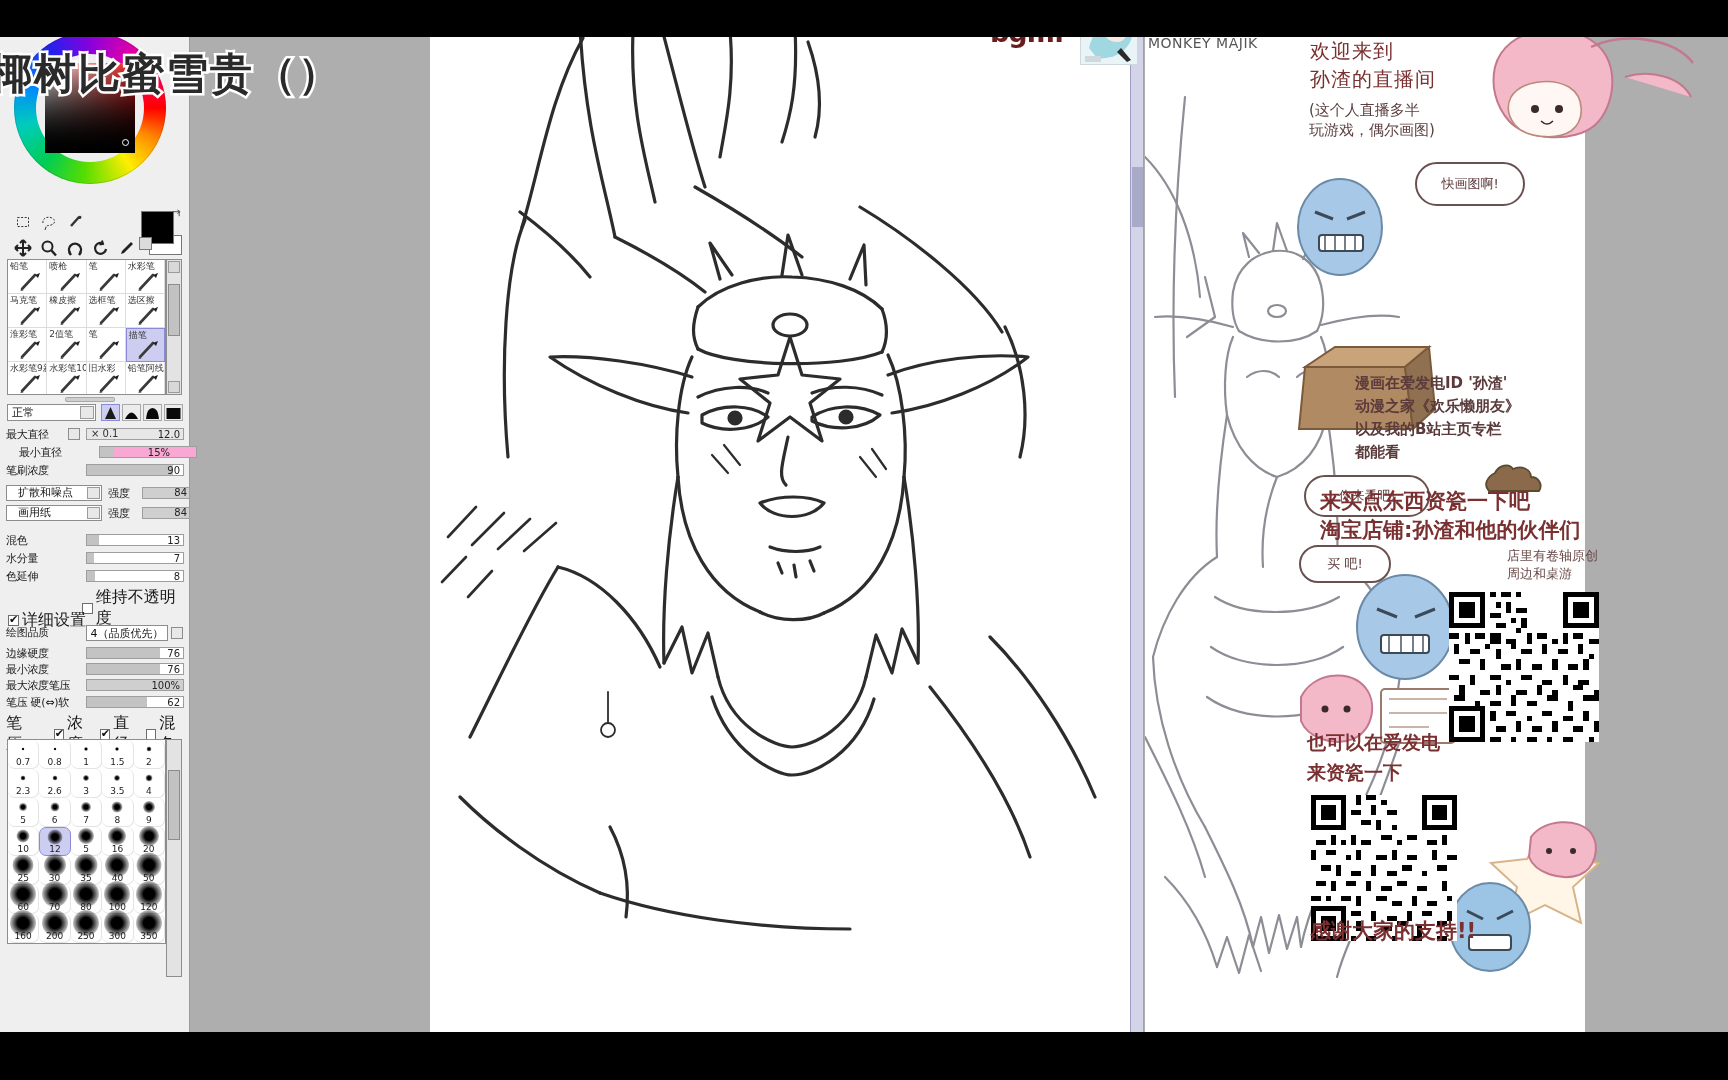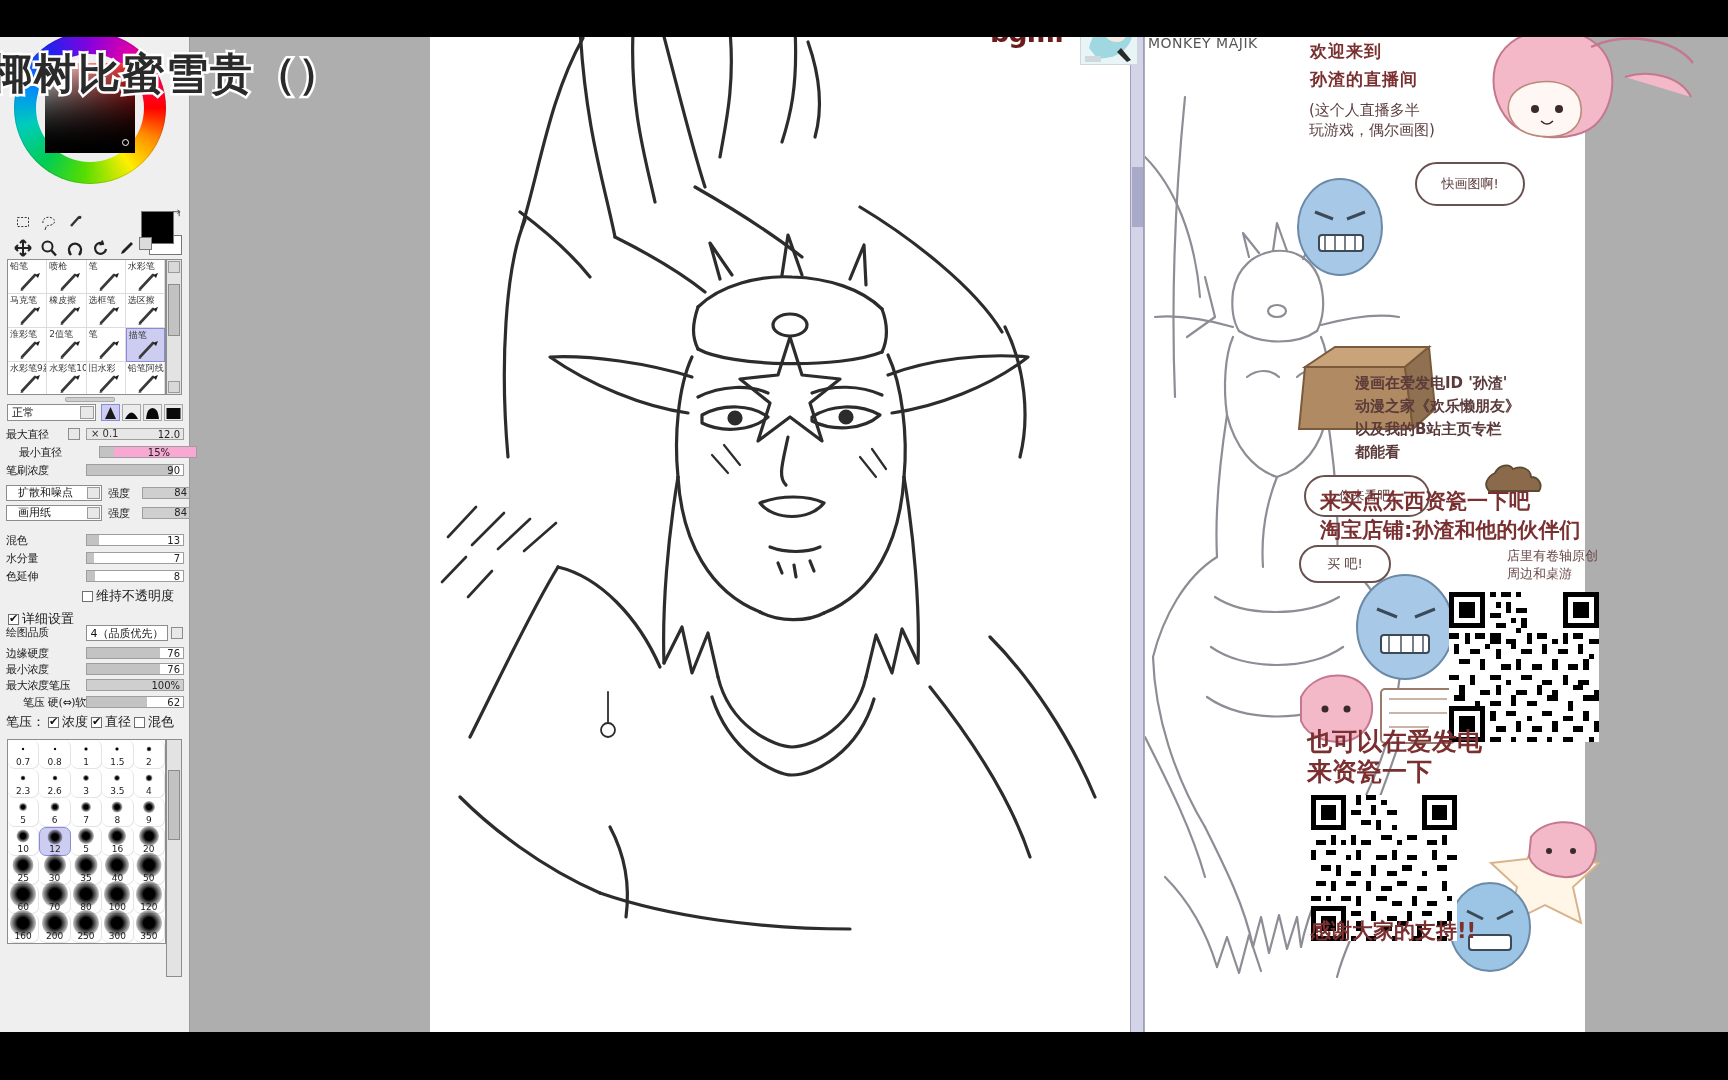--- a/index.html
+++ b/index.html
@@ -105,21 +105,21 @@
   .sfill { position:absolute; left:0; top:0; height:100%; background:#c3c3c3; }
   .sval { position:absolute; right:3px; top:-1px; font-size:10px; color:#222; line-height:13px; }
   .schk { position:absolute; width:12px; height:12px; background:#e8e8e8; border:1px solid #8d8d8d; }
 
   .txtrow { position:absolute; left:6px; height:16px; }
   .txtbox { position:absolute; left:0; top:0; width:96px; height:16px; background:#fff; border:1px solid #8d8d8d; font-size:11px; line-height:14px; padding-left:11px; color:#111; }
   .txtbox .dd { position:absolute; right:1px; top:1px; width:13px; height:12px; background:#e8e8e8; border:1px solid #9b9b9b; }
   .qiangdu { position:absolute; left:102px; top:1px; font-size:11px; color:#1a1a1a; }
   .qbar { position:absolute; left:136px; top:2px; width:48px; height:12px; background:#cfcfcf; border:1px solid #9e9e9e; }
 
-  .cbrow { position:absolute; font-size:13px; color:#1a1a1a; display:flex; align-items:center; gap:3px;text-align:center; }
+  .cbrow { position:absolute; font-size:16px; color:#1a1a1a; display:flex; align-items:center; gap:3px; }
   .cbox { width:11px; height:11px; background:#fff; border:1px solid #6e6e6e; display:inline-block; position:relative; }
   .cbox.on::after { content:"✔"; position:absolute; left:0px; top:-3px; font-size:11px; color:#111; }
 
   .selbox { position:absolute; background:#fff; border:1px solid #8d8d8d; font-size:11px; line-height:15px; color:#111; text-align:center; }
 
   
   .sizegrid {
     position:absolute; left:7px; top:702px; width:159px;
     background:#fff; border:1px solid #8d8d8d;
     display:grid; grid-template-columns: repeat(5, 1fr); grid-auto-rows:29px;
@@ -145,26 +145,26 @@
   .ov-top { position:absolute; left:990px; top:5px; width:420px; height:70px; }
   .bgm-label { position:absolute; left:0; top:12px; font-size:27px; font-weight:bold; color:#6b1b1b; letter-spacing:-1px; font-family:"DejaVu Sans", sans-serif; }
   .bgm-cover { position:absolute; left:90px; top:2px; width:58px; height:58px; overflow:hidden; background:#ddeef2; border:1px solid #cfd8dc; }
   .bgm-title { position:absolute; left:158px; top:5px; font-size:17px; color:#4a4a4a; white-space:nowrap; }
   .bgm-title .sub { font-size:13px; color:#7b7b7b; }
   .bgm-artist { position:absolute; left:158px; top:30px; font-size:14px; color:#555; letter-spacing:0.5px; }
 
   
   .promo { position:absolute; left:1295px; top:37px; width:433px; height:958px; overflow:hidden; }
 
-  .pr-welcome { position:absolute; left:15px; top:0px; font-size:17px; font-weight:bold; color:#7a3030; line-height:28px; letter-spacing:1px; }
+  .pr-welcome { position:absolute; left:15px; top:0px; font-size:20px; font-weight:normal; color:#7a3030; line-height:28px; letter-spacing:1px; }
   .pr-note { position:absolute; left:14px; top:63px; font-size:15px; color:#5c4040; line-height:20px; }
   .pr-mid { position:absolute; left:60px; top:335px; font-size:15px; color:#5a3a3a; line-height:23px; font-weight:bold; }
   .pr-shop { position:absolute; left:25px; top:450px; font-size:21px; font-weight:bold; color:#7a3030; line-height:29px; }
   .pr-shopnote { position:absolute; left:212px; top:510px; font-size:13px; color:#6a4a4a; line-height:18px; }
-  .pr-aifadian { position:absolute; left:12px; top:690px; font-size:25px; font-weight:bold; color:#7a3030; line-height:30px; }
+  .pr-aifadian { position:absolute; left:12px; top:690px; font-size:19px; font-weight:bold; color:#7a3030; line-height:30px; }
   .pr-thanks { position:absolute; left:15px; top:880px; font-size:21px; font-weight:bold; color:#7a3030; }
 
   .bubble { position:absolute; background:#fff; border:2px solid #6b5050; border-radius:22px; display:flex; align-items:center; justify-content:center; font-size:13px; color:#5a3a3a; }
 
   .qr { position:absolute; background:#fff; }
 </style>
 </head>
 <body>
 
 <div id="stage">
@@ -656,21 +656,21 @@
           <span class="sval">76</span>
         </span>
       </div>
       <div class="srow" style="top:641px; width:178px;">
         <span class="slabel" style="width:78px;">最大浓度笔压</span>
         <span class="sbar" style="left:80px; top:1px; width:98px; background:#cfcfcf;">
           <span class="sval">100%</span>
         </span>
       </div>
       <div class="srow" style="top:658px; width:178px;">
-        <span class="slabel" style="width:80px;text-align:right;">笔压 硬(⇔)软</span>
+        <span class="slabel" style="width:80px;">笔压 硬(⇔)软</span>
         <span class="sbar" style="left:80px; top:1px; width:98px; background:#ffffff;">
           <span class="sfill" style="width:62%;"></span>
           <span class="sval">62</span>
         </span>
       </div>
 
       <div class="cbrow" style="left:6px; top:676px; ">
         <span>笔压：</span>
         <span class="cbox on"></span>
         <span>浓度</span>

